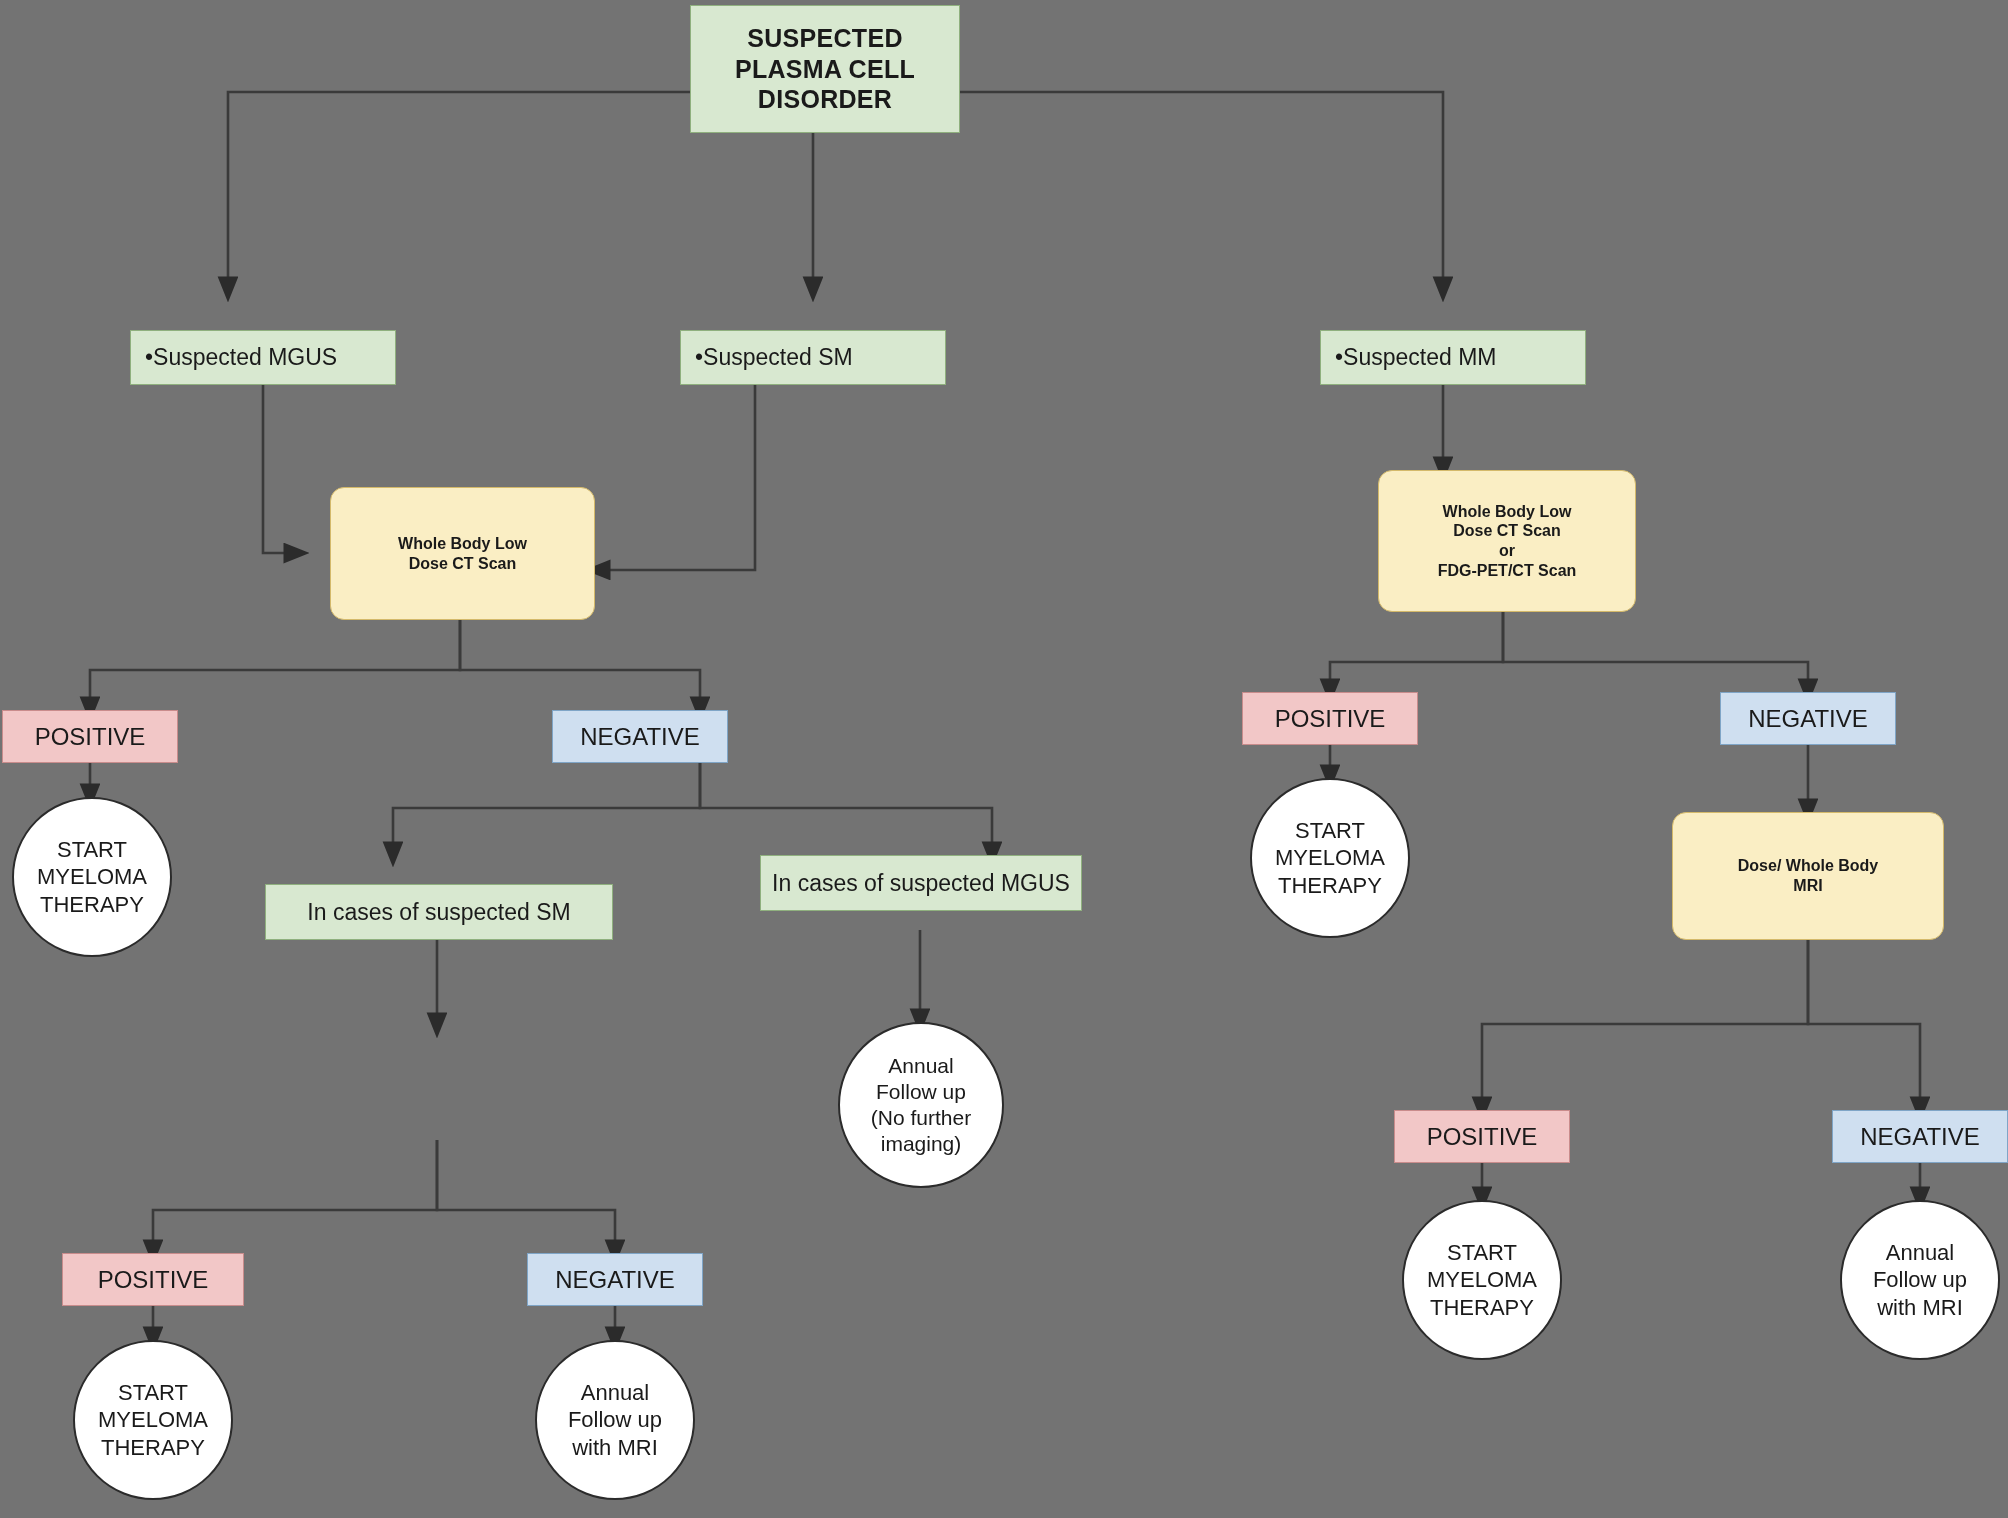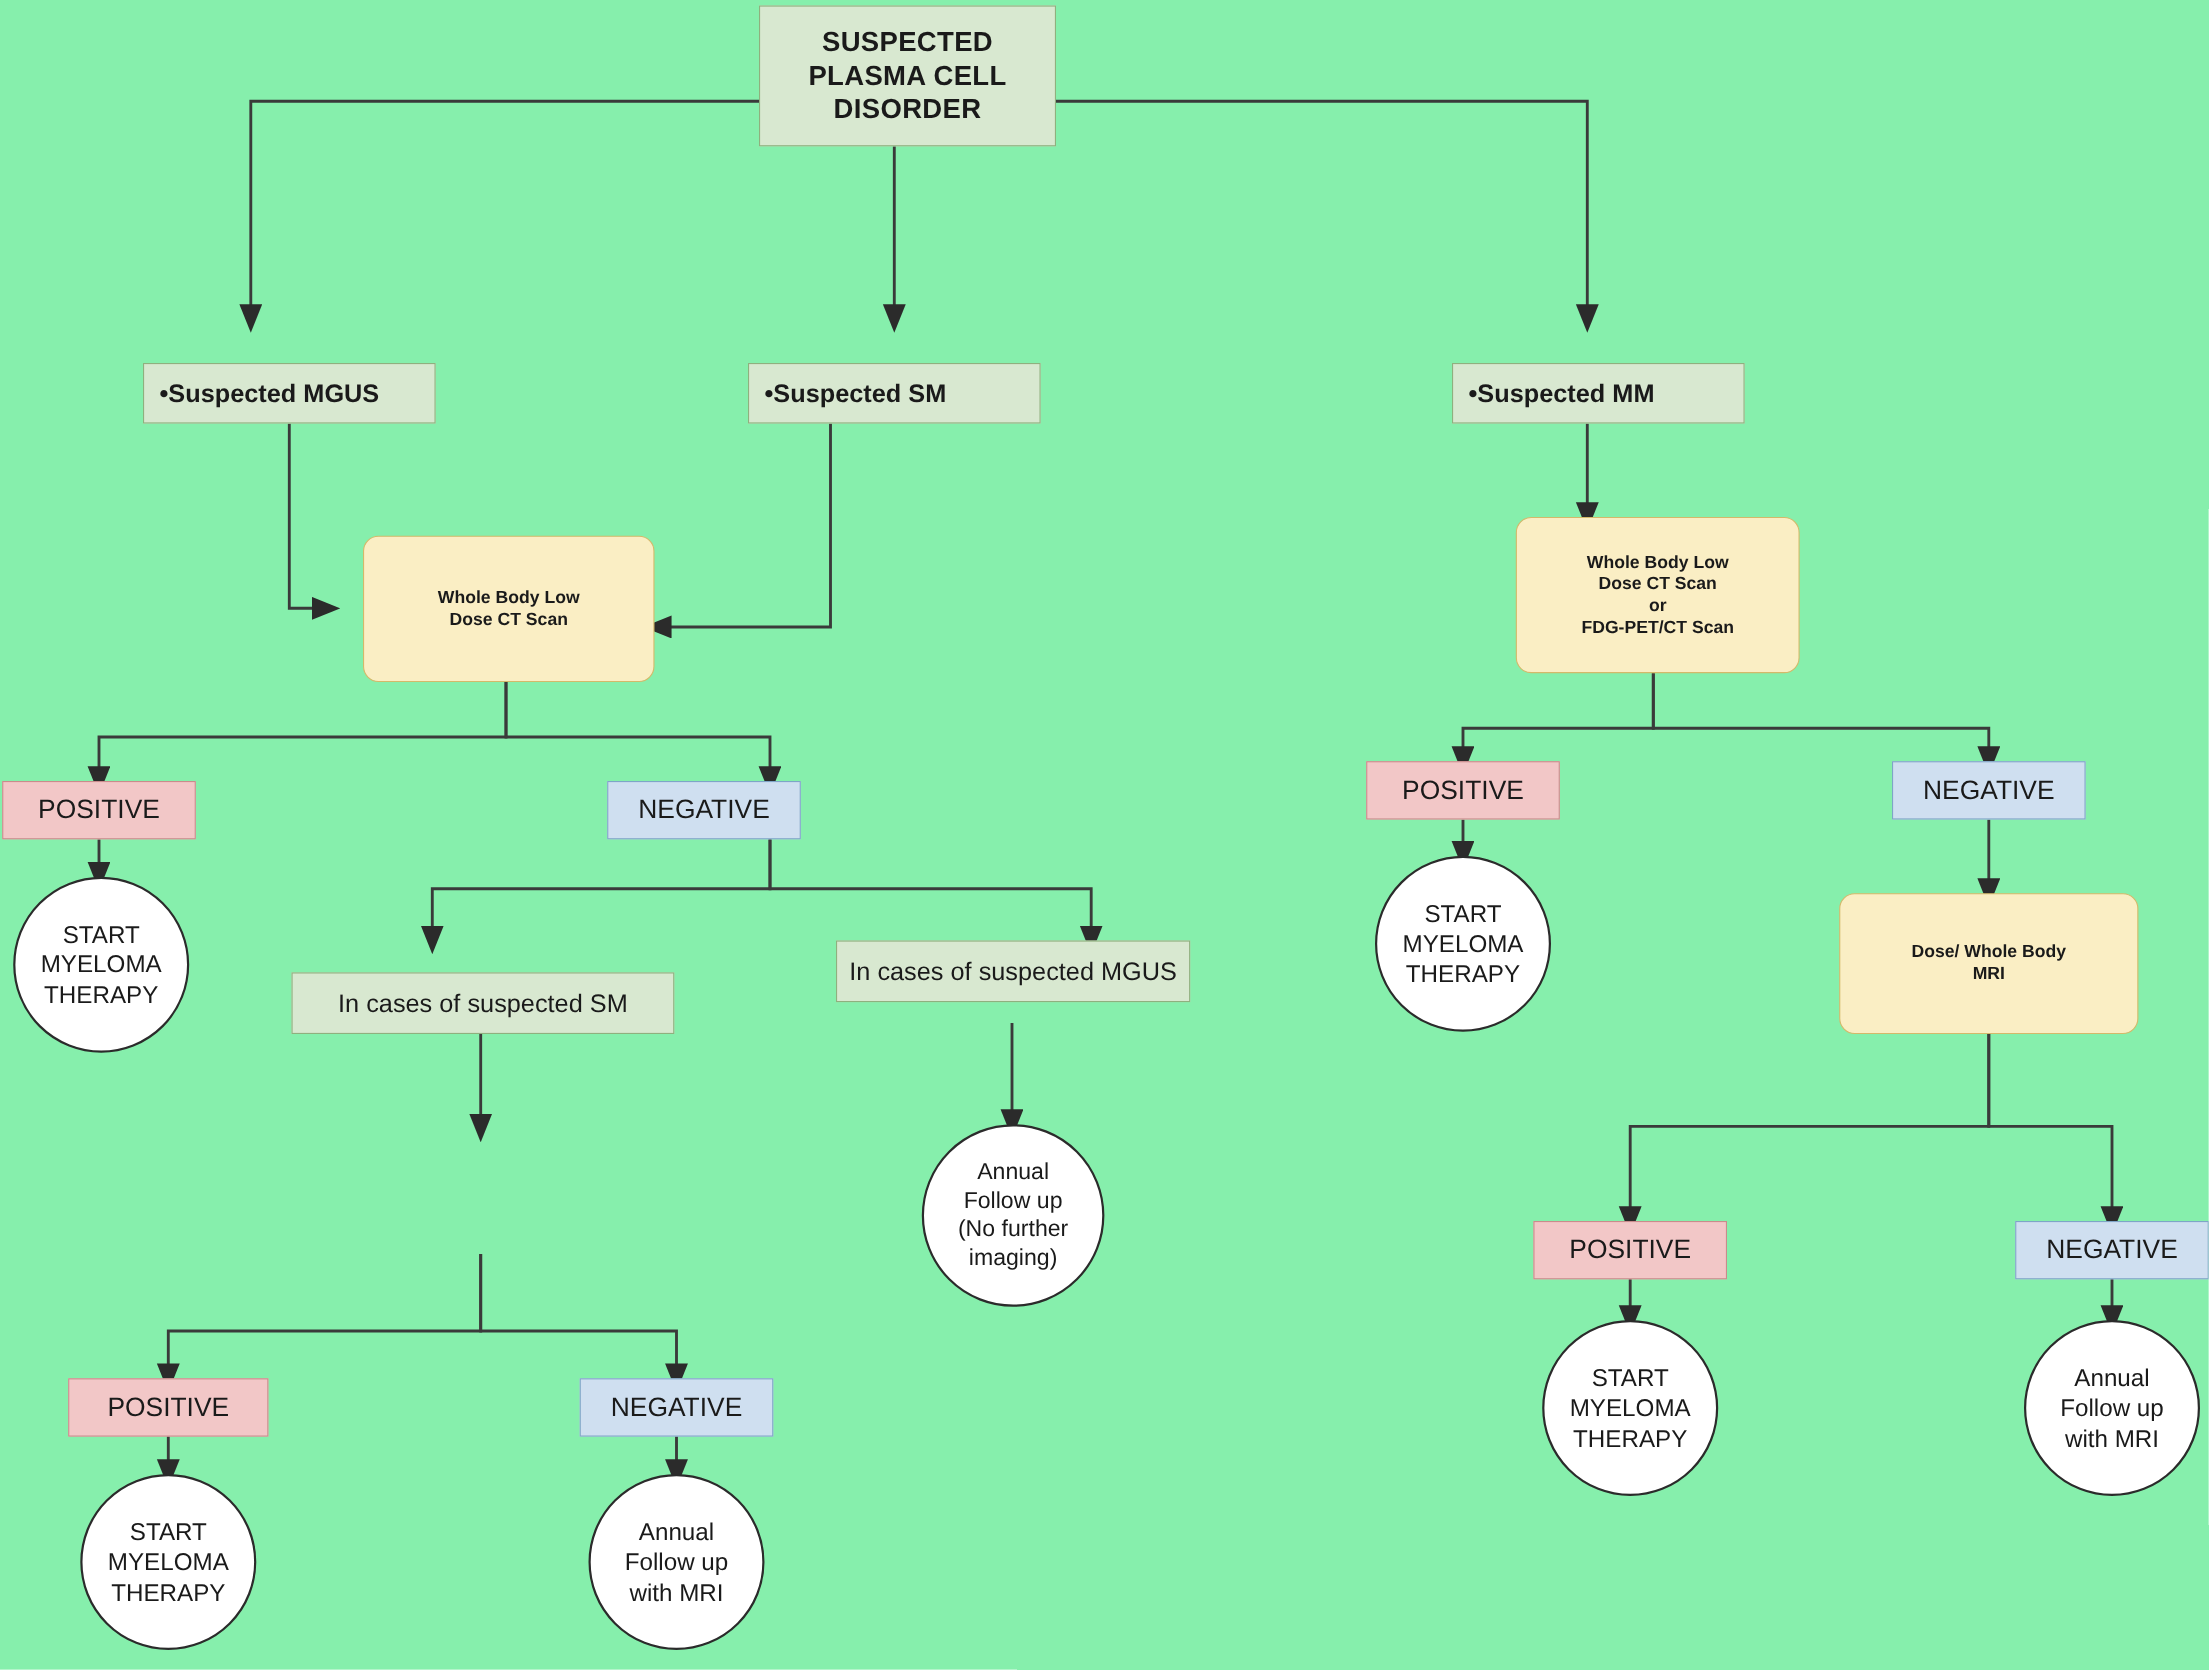--- a/index.html
+++ b/index.html
@@ -7,21 +7,21 @@
     padding: 0;
     background: #ffffff;
   }
   body {
     font-family: "Liberation Sans", sans-serif;
   }
   #canvas {
     position: relative;
     width: 2008px;
     height: 1518px;
-    background: #86efac;
+    background: #737373;
     overflow: hidden;
   }
   #wires {
     position: absolute;
     left: 0;
     top: 0;
     width: 2008px;
     height: 1518px;
     pointer-events: none;
   }
@@ -44,21 +44,20 @@
   }
   .n-green.title {
     font-weight: bold;
     font-size: 25px;
     letter-spacing: 0.3px;
   }
   .n-green.bullet {
     justify-content: flex-start;
     padding-left: 14px;
     text-align: left;
-    font-weight: bold;
   }
   
   .n-yellow {
     background: #faeec4;
     border: 1.5px solid #d4b96a;
     border-radius: 14px;
     font-weight: bold;
     font-size: 16px;
   }
   

